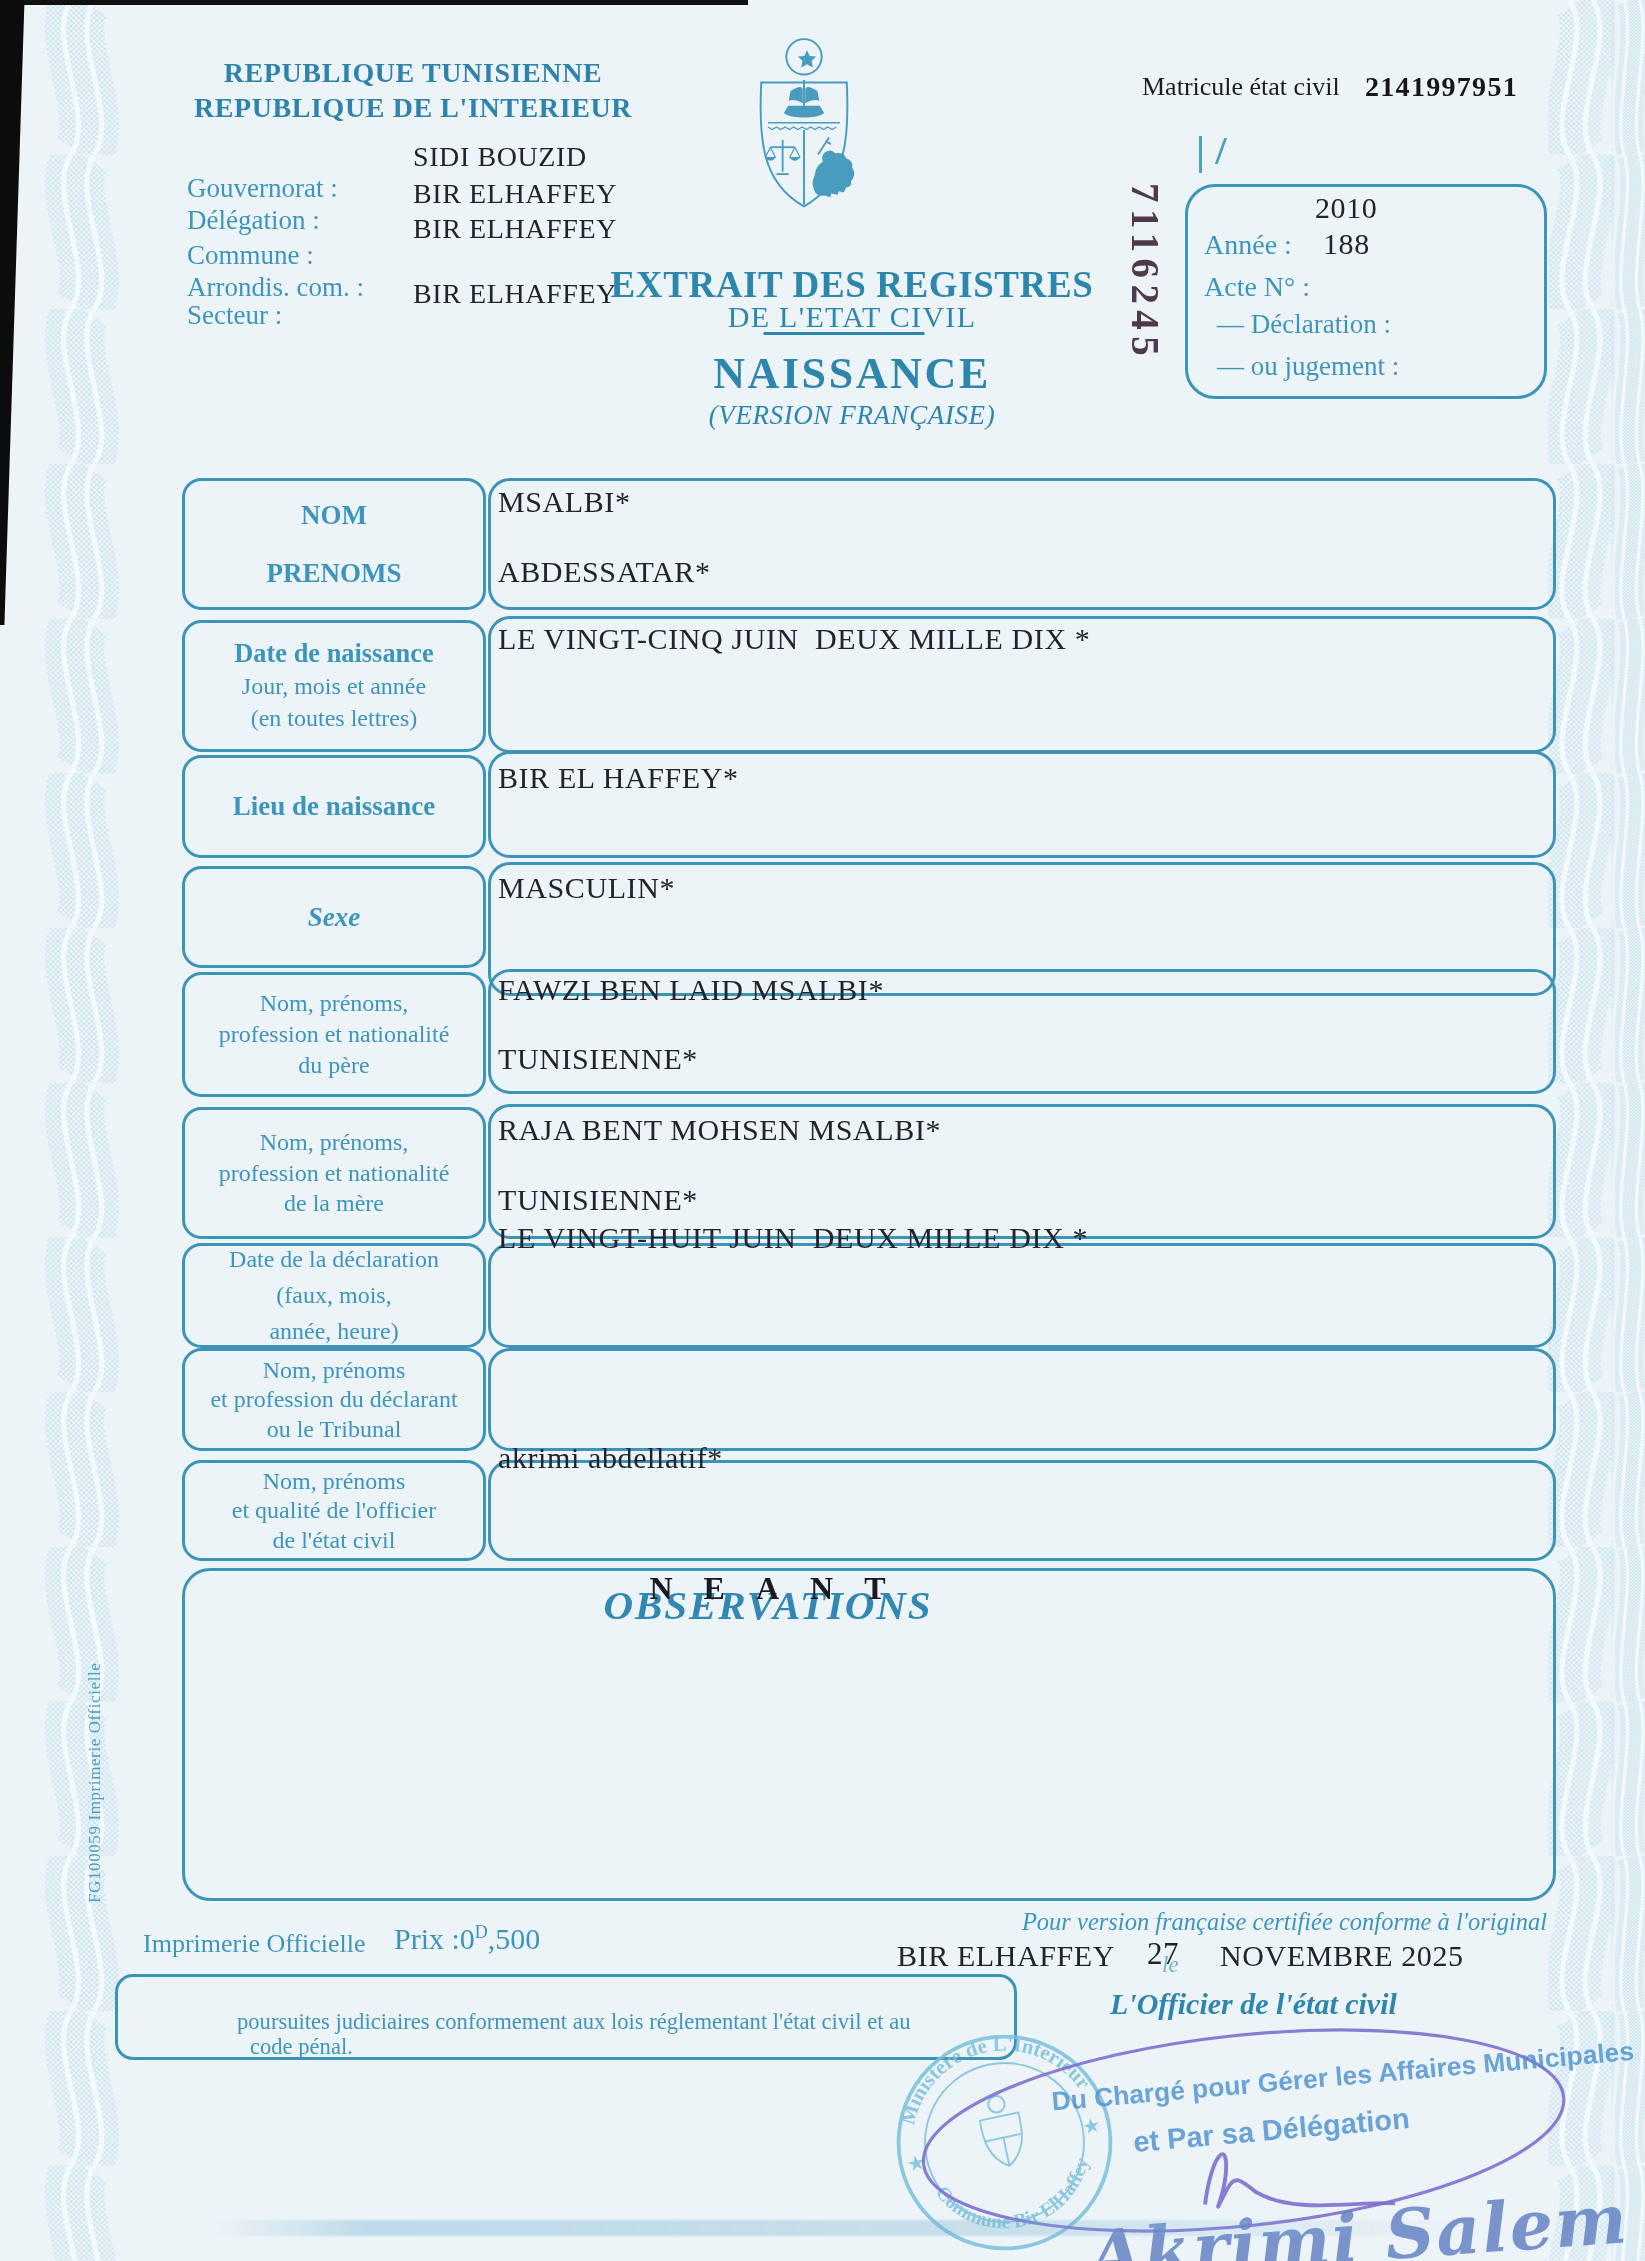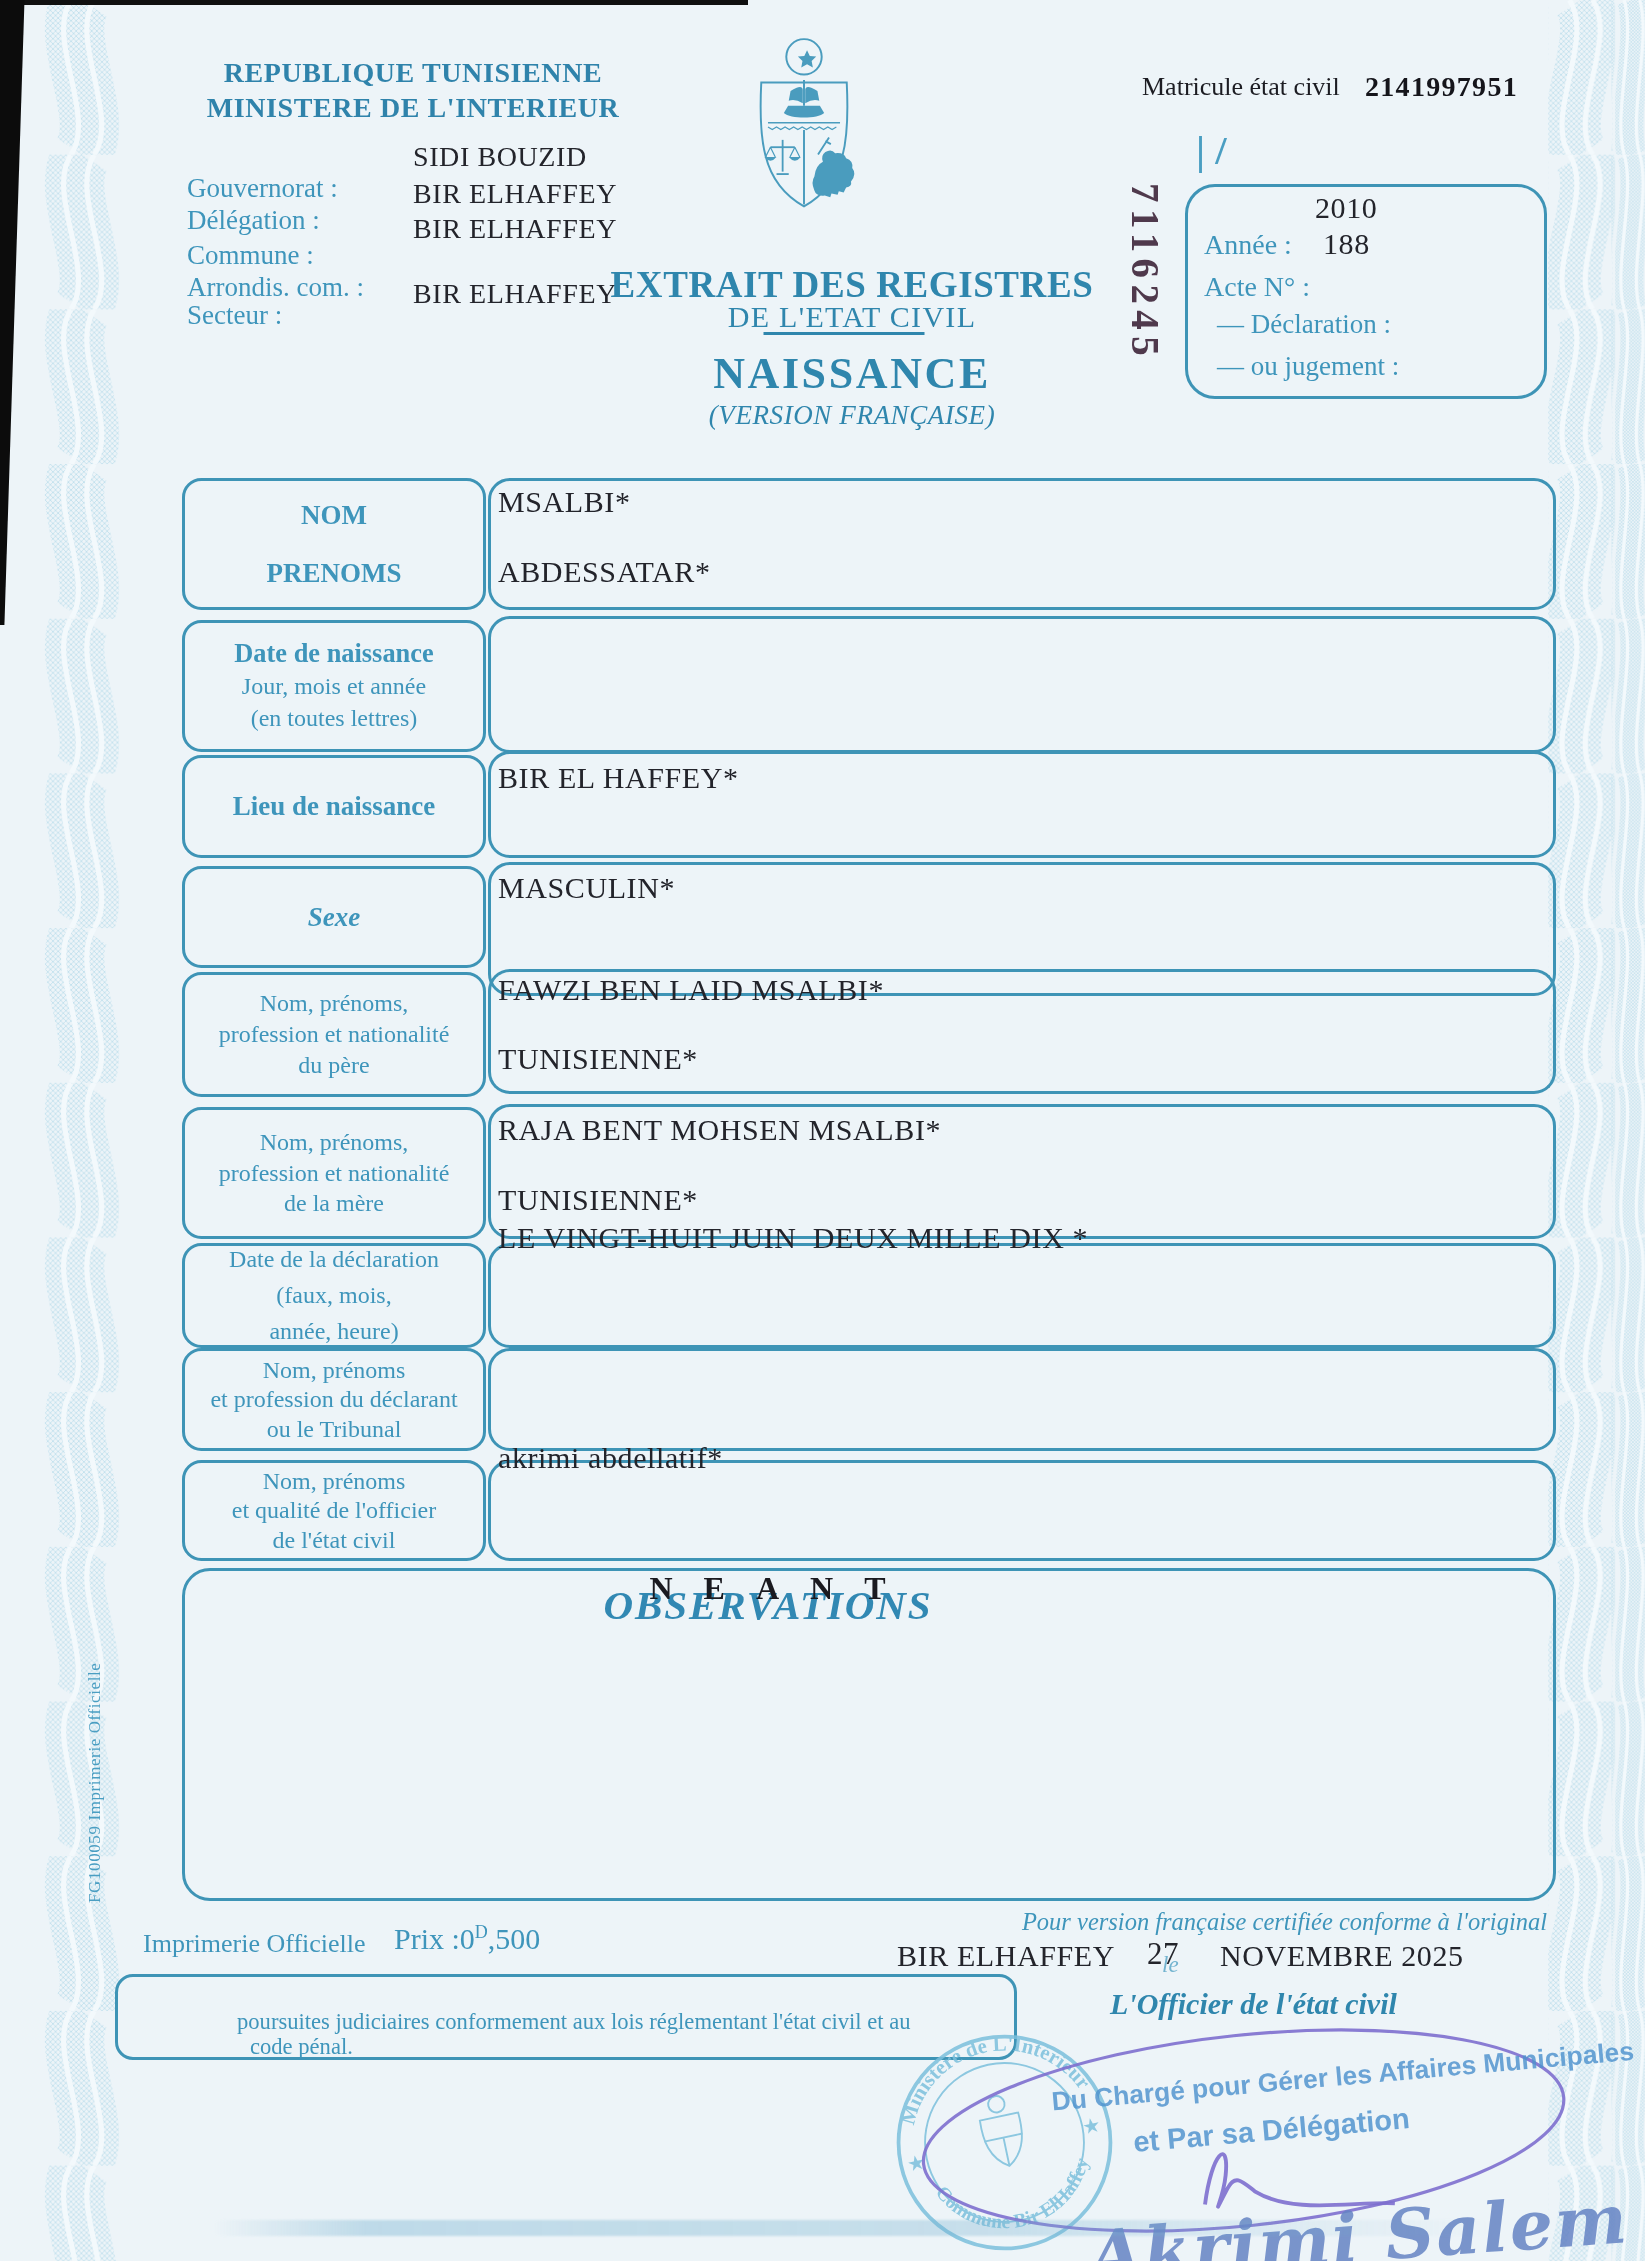--- a/index.html
+++ b/index.html
@@ -93,21 +93,21 @@
       </pattern>
     </defs>
     <rect x="0" y="0" width="100" height="3508" fill="url(#bandR)"></rect>
     <rect x="98" y="0" width="52" height="3508" fill="url(#bandR2)"></rect>
   </svg>
 
   <div class="scan-top"></div>
   <div class="scan-left"></div>
 
   <div class="abs ctr hdr" style="left:413px;top:57px;">REPUBLIQUE TUNISIENNE</div>
-  <div class="abs ctr hdr" style="left:413px;top:92px;">MINISTERE DE L'INTERIEUR</div>
+  <div class="abs ctr hdr" style="left:413px;top:92px;">REPUBLIQUE DE L'INTERIEUR</div>
 
   <div class="abs adm-l" style="left:187px;top:173px;">Gouvernorat :</div>
   <div class="abs adm-l" style="left:187px;top:205px;">Délégation :</div>
   <div class="abs adm-l" style="left:187px;top:240px;">Commune :</div>
   <div class="abs adm-l" style="left:187px;top:272px;">Arrondis. com. :</div>
   <div class="abs adm-l" style="left:187px;top:300px;">Secteur :</div>
 
   <div class="abs adm-v typed" style="left:413px;top:141px;">SIDI BOUZID</div>
   <div class="abs adm-v typed" style="left:413px;top:178px;">BIR ELHAFFEY</div>
   <div class="abs adm-v typed" style="left:413px;top:213px;">BIR ELHAFFEY</div>
@@ -166,20 +166,21 @@
   <div class="vbox" style="top:478px;height:126px;"></div>
   <div class="vtext typed" style="top:487px;">MSALBI*</div>
   <div class="vtext typed" style="top:557px;">ABDESSATAR*</div>
 
   <div class="lbox" style="top:620px;height:126px;row-gap:5.2px;">
     <span class="b" style="font-size:26.4px;">Date de naissance</span>
     <span class="s">Jour, mois et année</span>
     <span class="s">(en toutes lettres)</span>
   </div>
   <div class="vbox" style="top:616px;height:131px;"></div>
+  <div class="vtext typed" style="top:624px;">LE VINGT-CINQ JUIN  DEUX MILLE DIX *</div>
 
   <div class="lbox" style="top:755px;height:97px;">
     <span class="b">Lieu de naissance</span>
   </div>
   <div class="vbox" style="top:751px;height:101px;"></div>
   <div class="vtext typed" style="top:763px;">BIR EL HAFFEY*</div>
 
   <div class="lbox" style="top:866px;height:96px;font-style:italic;">
     <span class="b">Sexe</span>
   </div>

